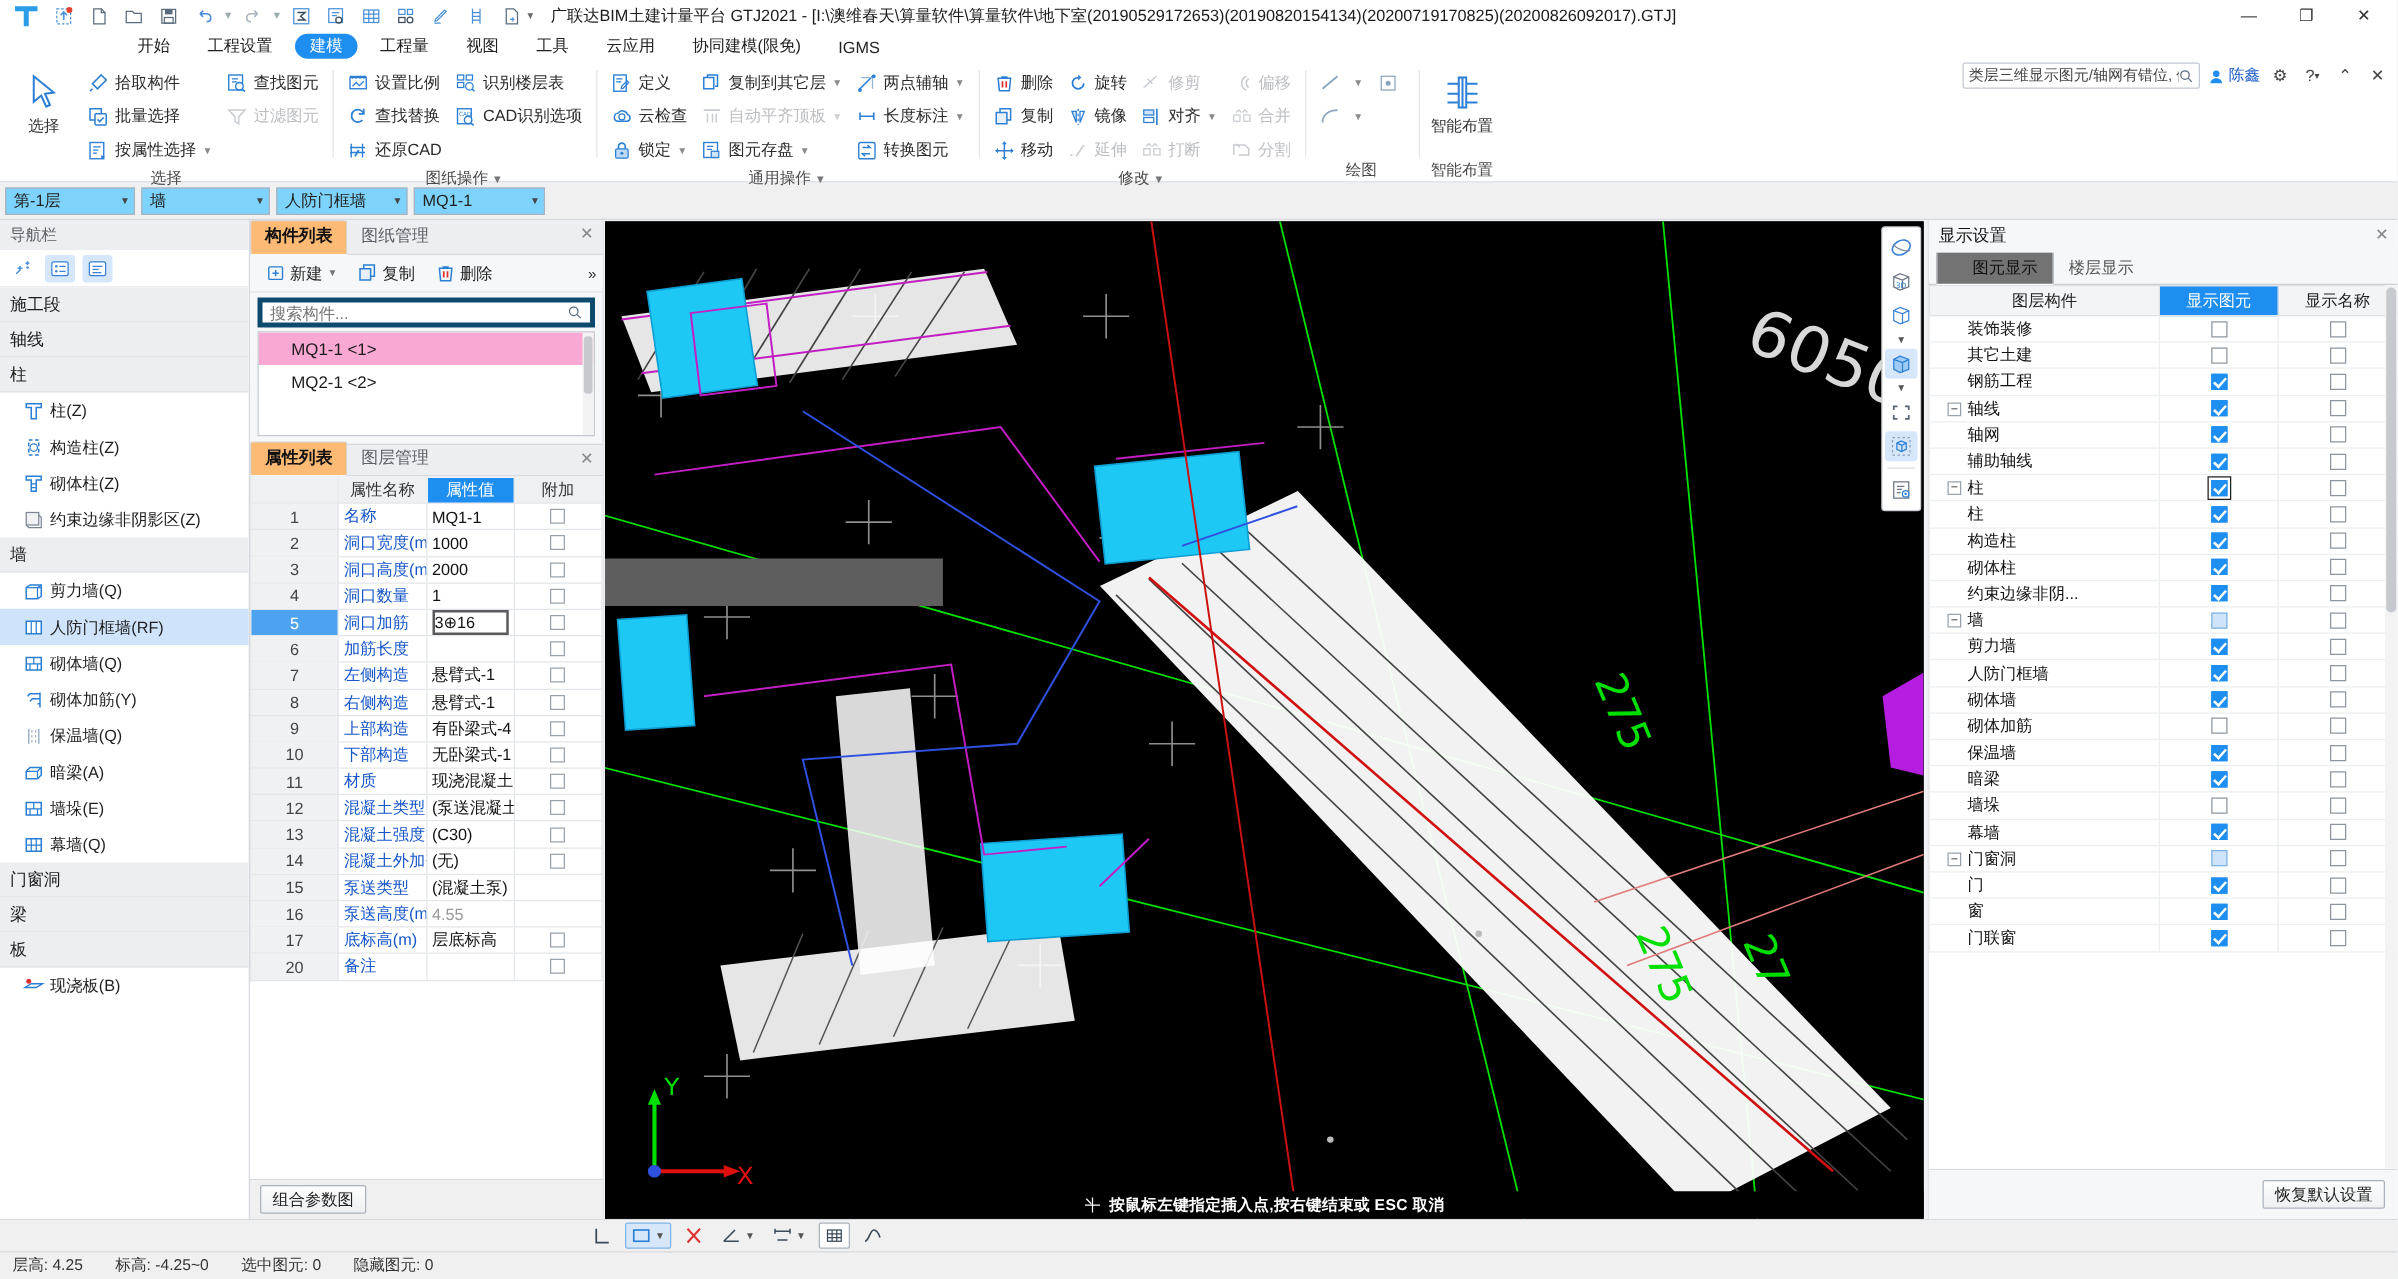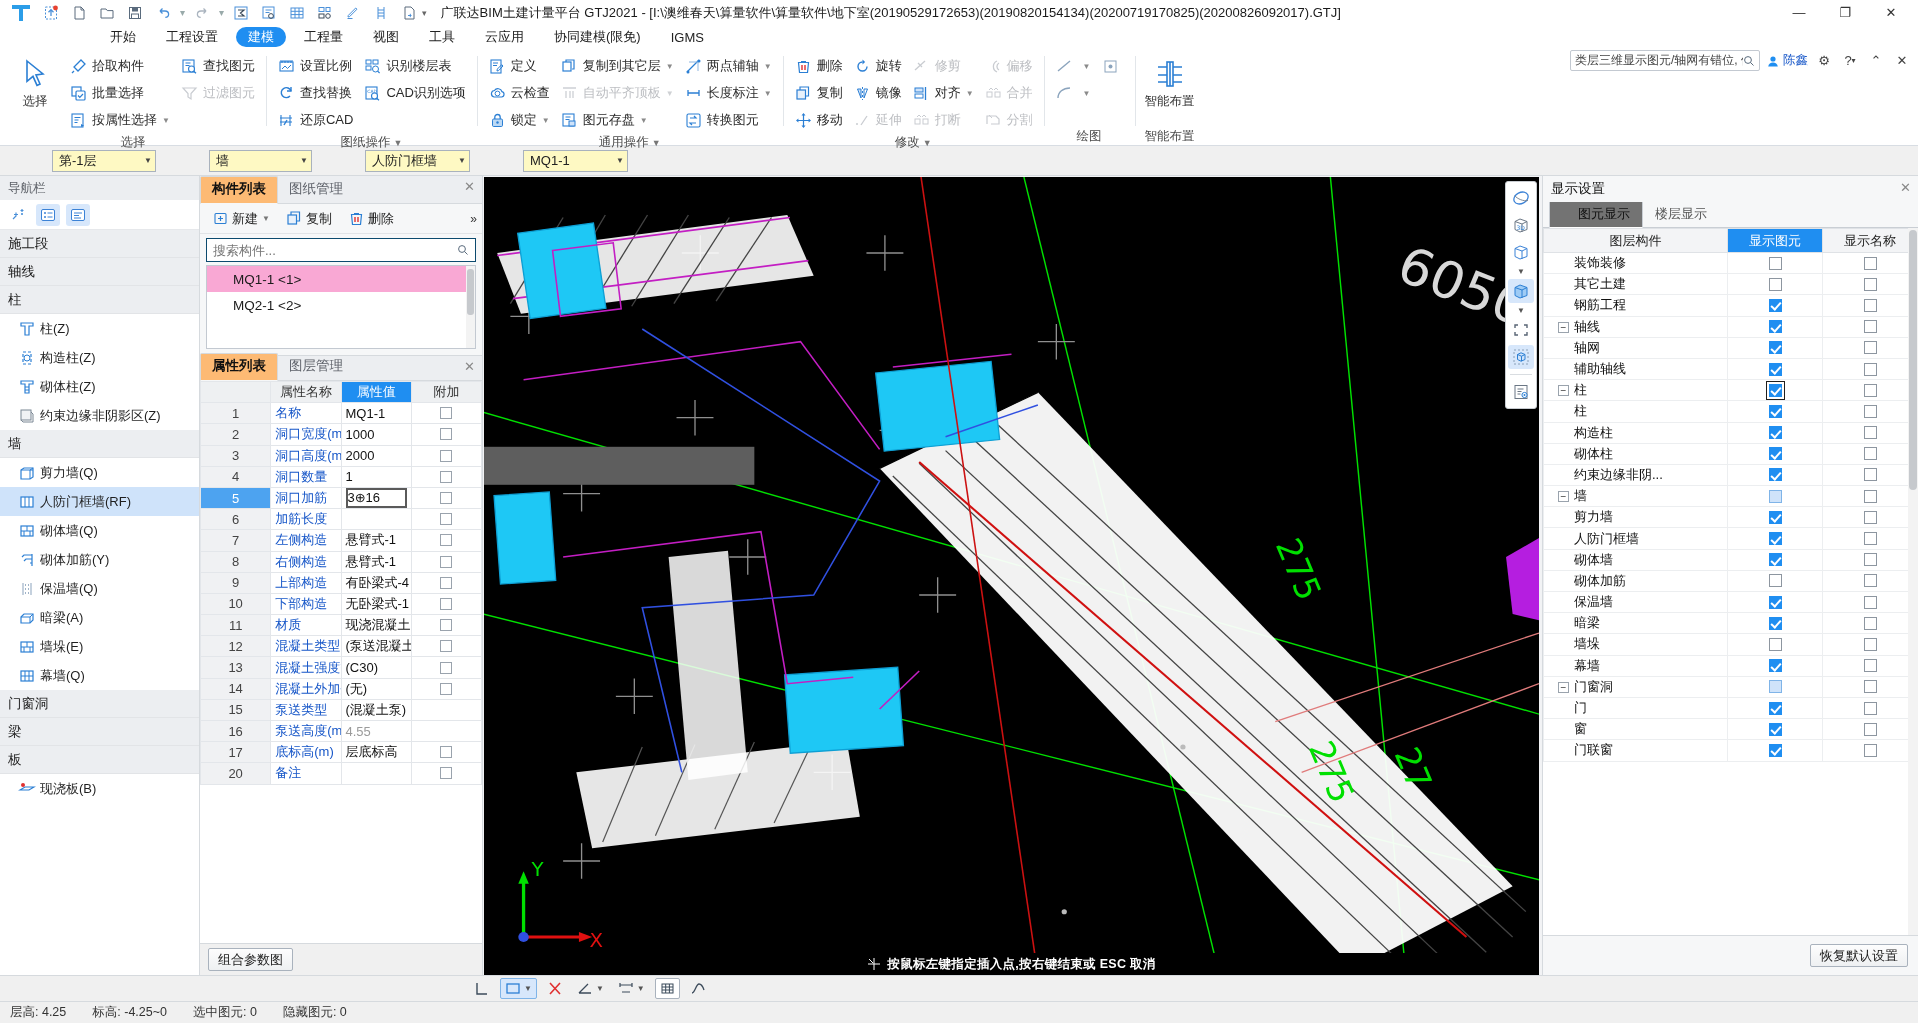--- a/index.html
+++ b/index.html
@@ -41,21 +41,21 @@
   .bigbtn .tx { font-size:12.5px; color:#333; margin-top:2px;}
   .col { display:flex; flex-direction:column; gap:1px;}
   .mi { display:flex; align-items:center; height:26px; padding:0 5px; border-radius:3px; white-space:nowrap; font-size:13px; color:#2b2b2b;}
   .mi .ic { width:19px; height:19px; margin-right:4px; display:flex; align-items:center; justify-content:center; flex:none;}
   .mi.dis { color:#bcbec2; }
   .mi .car { font-size:8px; color:#8a8a8a; margin-left:5px;}
   .mi.dis .car { color:#cfd1d4;}
 
   
   .comborow { height:30px; background:#f0f0f0; display:flex; align-items:center; padding:0 4px; gap:5px; flex:none; border-bottom:1px solid #d6dade;}
-  .combo { height:22px; background:#fef9c3; border:1px solid #a9b2bd; display:flex; align-items:center; padding:0 3px 0 6px; font-size:13px; position:relative;margin-left:48px;}
+  .combo { height:22px; background:#7dd3fc; border:1px solid #a9b2bd; display:flex; align-items:center; padding:0 3px 0 6px; font-size:13px; position:relative;}
   .combo .cv { flex:1; overflow:hidden; white-space:nowrap;}
   .combo .ca { font-size:8px; color:#444; padding-left:6px;}
 
   
   .main { flex:1; display:flex; min-height:0; position:relative; }
 
   
   .leftnav { width:200px; background:#fff; border-right:1px solid #d6dade; display:flex; flex-direction:column; min-height:0;}
   .ln-head { height:24px; background:#eceef1; display:flex; align-items:center; padding-left:8px; font-size:12.5px; color:#5b5f66;}
   .ln-tools { height:30px; display:flex; align-items:center; gap:6px; padding-left:6px; border-bottom:1px solid #e6e8eb;}
@@ -71,21 +71,21 @@
   .midpanel { width:283px; background:#f6f7f8; border-right:1px solid #d6dade; display:flex; flex-direction:column; min-height:0;}
   .panel-tabs { height:28px; display:flex; align-items:flex-end; background:#eceef1; border-bottom:1px solid #d6dade; position:relative;}
   .ptab { padding:3px 11px 5px; font-size:13.5px; color:#5d6169; }
   .ptab.on { color:#111; font-weight:bold; background:#fdba74; border:1px solid #d6dade; border-bottom:1px solid #f6f7f8; margin-bottom:-1px; border-radius:2px 2px 0 0;}
   .pclose { position:absolute; right:7px; top:4px; color:#888; font-size:13px; line-height:1;}
   .ptoolbar { height:30px; display:flex; align-items:center; padding:0 6px; gap:4px; background:#f6f7f8; border-bottom:1px solid #e2e4e7; position:relative;}
   .ptb { display:flex; align-items:center; height:23px; padding:0 6px; font-size:13px; color:#222; border-radius:3px;}
   .ptb .ic { width:17px; height:16px; margin-right:3px; display:flex; align-items:center; justify-content:center;}
   .ptb .car { font-size:8px; color:#777; margin-left:4px;}
   .pmore { position:absolute; right:5px; color:#333; font-size:12px;}
-  .psearch { height:24px; margin:4px 6px 3px; background:#fff; border:1px solid #0c4a6e; display:flex; align-items:center; padding:0 6px;}
+  .psearch { height:24px; margin:4px 6px 3px; background:#fff; border:4px solid #0c4a6e; display:flex; align-items:center; padding:0 6px;}
   .psearch input { border:0; outline:0; flex:1; font-size:13px; color:#999; font-family:inherit; background:transparent;}
   .plist { height:84px; margin:0 6px; background:#fff; border:1px solid #c3c9d1; overflow:hidden; position:relative;}
   .pli { height:26px; display:flex; align-items:center; padding-left:26px; font-size:13.5px; color:#1b1b1b;}
   .pli.sel { background:#f9a8d4;}
   .pscroll { position:absolute; right:0; top:0; width:9px; height:100%; background:#f3f3f3;}
   .pscroll i { position:absolute; left:1px; width:7px; background:#c6c9cd; border-radius:3px; top:3px; height:46px; display:block;}
 
   .propwrap { flex:1; display:flex; flex-direction:column; min-height:0; margin-top:6px;}
   .proptabs { height:26px; display:flex; align-items:flex-end; background:#eceef1; border-top:1px solid #d6dade; border-bottom:1px solid #d6dade; position:relative;}
   .ptable { flex:1; overflow:hidden; background:#fff; position:relative; margin:0 0 0 0;}

